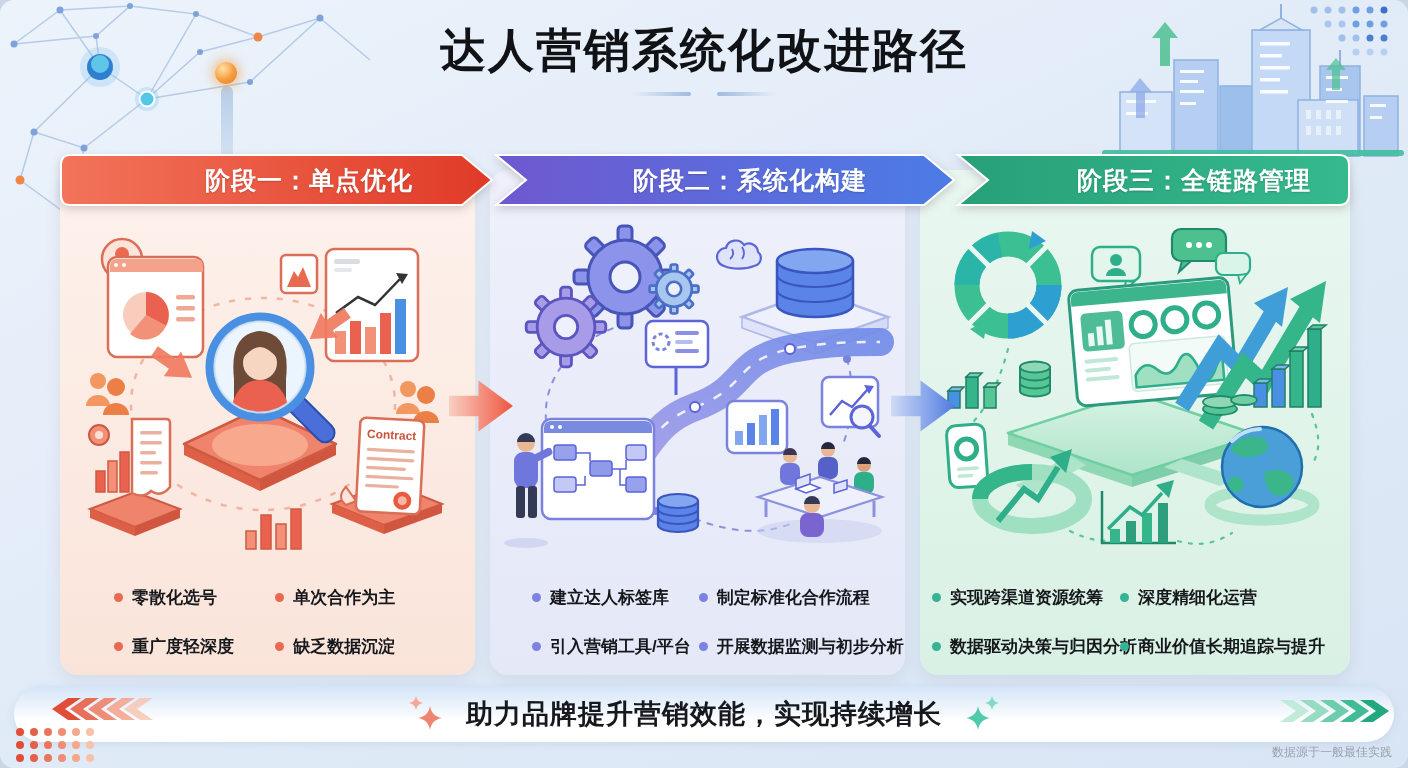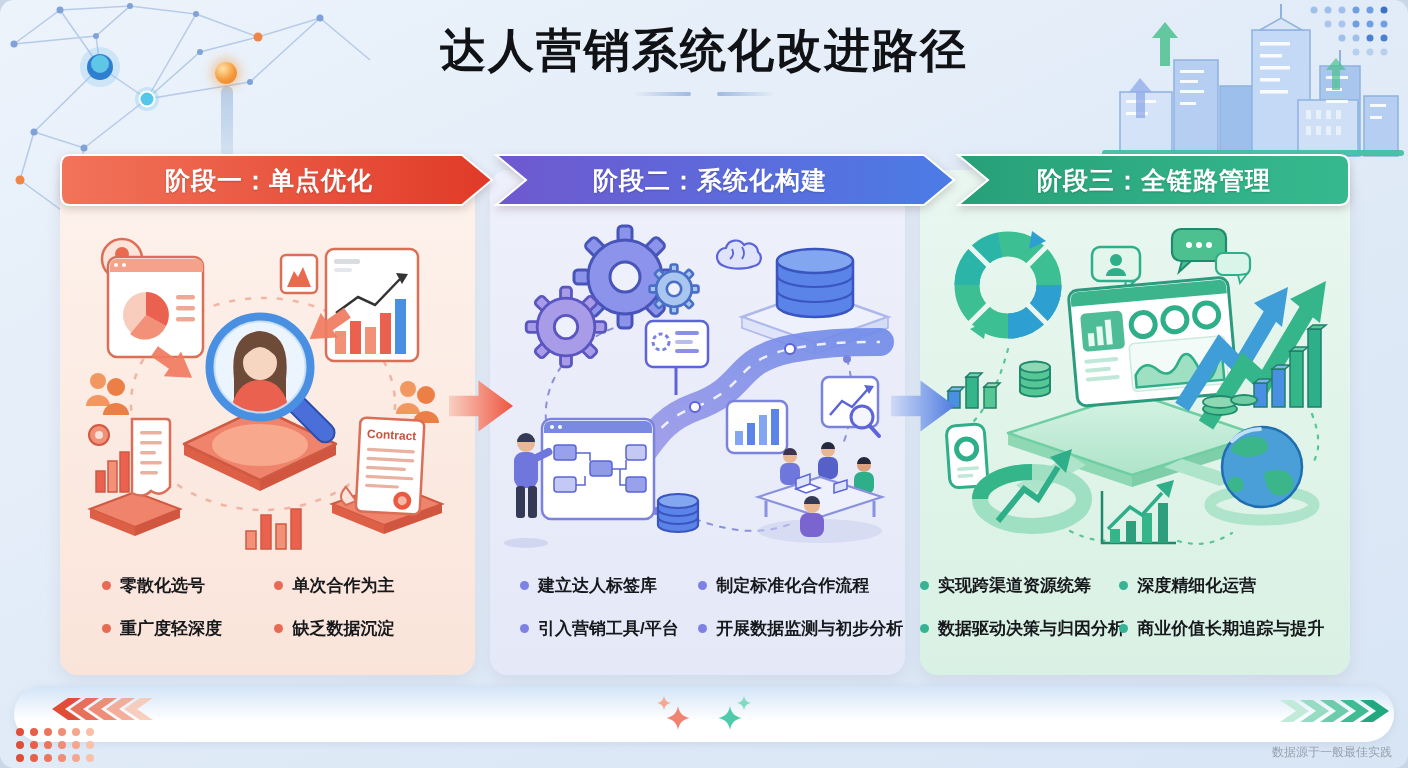--- a/index.html
+++ b/index.html
@@ -17,31 +17,31 @@
   .header{position:absolute;left:0;right:0;top:20px;text-align:center;z-index:2;}
   .title{margin:0;font-size:46px;font-weight:900;color:#101215;letter-spacing:2px;}
   .subtitle-row{display:flex;align-items:center;justify-content:center;gap:26px;margin-top:10px;}
   .subtitle{margin:0;font-size:30px;font-weight:700;color:#15181d;letter-spacing:1px;}
   .dash{width:58px;height:4px;border-radius:2px;}
   .dash-l{background:linear-gradient(90deg,rgba(159,185,223,0),#9fb9df);}
   .dash-r{background:linear-gradient(270deg,rgba(159,185,223,0),#9fb9df);}
   
   .ribbon{position:absolute;left:60px;top:154px;z-index:3;filter:drop-shadow(0 3px 4px rgba(90,70,80,.25));}
   .stage-label{position:absolute;top:154px;height:52px;line-height:52px;text-align:center;z-index:4;
-               color:#fff;font-size:25px;font-weight:800;letter-spacing:1px;text-shadow:0 1px 2px rgba(0,0,0,.18);}
+               color:#fff;font-size:25px;font-weight:800;letter-spacing:1px;text-shadow:0 1px 2px rgba(0,0,0,.18);padding-left:40px;}
   .sl1{left:60px;width:418px;} .sl2{left:496px;width:428px;} .sl3{left:958px;width:392px;}
   
   .panel{position:absolute;top:170px;height:505px;border-radius:18px;z-index:1;
          box-shadow:0 5px 16px rgba(130,120,140,.14);}
   .p1{left:60px;width:415px;background:linear-gradient(180deg,#fdf2ec,#fae4da);}
   .p2{left:490px;width:415px;background:linear-gradient(180deg,#eef0fb,#e5e8f7);}
   .p3{left:920px;width:430px;background:linear-gradient(180deg,#e9f7f0,#d9f1e4);}
   .illus{position:absolute;left:0;top:38px;width:100%;height:362px;}
-  .bullets{position:absolute;left:0;right:6px;top:404px;margin:0;padding:0;list-style:none;
-           display:grid;grid-template-columns:47% 53%;row-gap:20px;}
+  .bullets{position:absolute;left:0;right:6px;top:404px;margin:12px;padding:0;list-style:none;
+           display:grid;grid-template-columns:47% 53%;row-gap:26px;}
   .p1 .bullets{padding-left:42px;} .p2 .bullets{padding-left:30px;} .p3 .bullets{}
   .bullets li{display:flex;align-items:center;gap:9px;font-size:17px;font-weight:700;color:#16181c;white-space:nowrap;}
   .bdot{width:9px;height:9px;border-radius:50%;flex:0 0 9px;}
   .p1 .bdot{background:#e96a52;} .p2 .bdot{background:#7b82e4;} .p3 .bdot{background:#35b394;}
   
   .flow-arrow{position:absolute;top:374px;width:64px;height:64px;z-index:5;
               clip-path:polygon(0 34%,46% 34%,46% 10%,100% 50%,46% 90%,46% 66%,0 66%);}
   .fa1{left:449px;background:linear-gradient(90deg,#f9cfc2,#ee5540);}
   .fa2{left:891px;background:linear-gradient(90deg,#cfdaf6,#4f7ce0);}
   
@@ -657,20 +657,21 @@
   </section>
 
   <div class="flow-arrow fa1"></div>
   <div class="flow-arrow fa2"></div>
 
   <footer class="footer-bar">
     <svg width="40" height="40" viewBox="0 0 40 40">
       <path d="M10,2 C10.7,6 13,8.3 17,9 C13,9.7 10.7,12 10,16 C9.3,12 7,9.7 3,9 C7,8.3 9.3,6 10,2 Z" fill="#f4a892"></path>
       <path d="M24,12 C25.2,19 29,22.8 36,24 C29,25.2 25.2,29 24,36 C22.8,29 19,25.2 12,24 C19,22.8 22.8,19 24,12 Z" fill="#ef8570"></path>
     </svg>
+    <div class="footer-text">助力品牌提升营销效能，实现持续增长</div>
     <svg width="40" height="40" viewBox="0 0 40 40">
       <path d="M16,12 C17.2,19 21,22.8 28,24 C21,25.2 17.2,29 16,36 C14.8,29 11,25.2 4,24 C11,22.8 14.8,19 16,12 Z" fill="#4ecbaa"></path>
       <path d="M30,2 C30.7,6 33,8.3 37,9 C33,9.7 30.7,12 30,16 C29.3,12 27,9.7 23,9 C27,8.3 29.3,6 30,2 Z" fill="#7fdcc0"></path>
     </svg>
   </footer>
 
   <svg class="deco-chevl" width="200" height="80" viewBox="0 0 200 80">
     <g>
       <path d="M68,10 h13 L65,21 81,32 h-13 L52,21 Z" fill="#e14e38"></path>
       <path d="M86,10 h13 L83,21 99,32 h-13 L70,21 Z" fill="#e76750" opacity=".95"></path>

